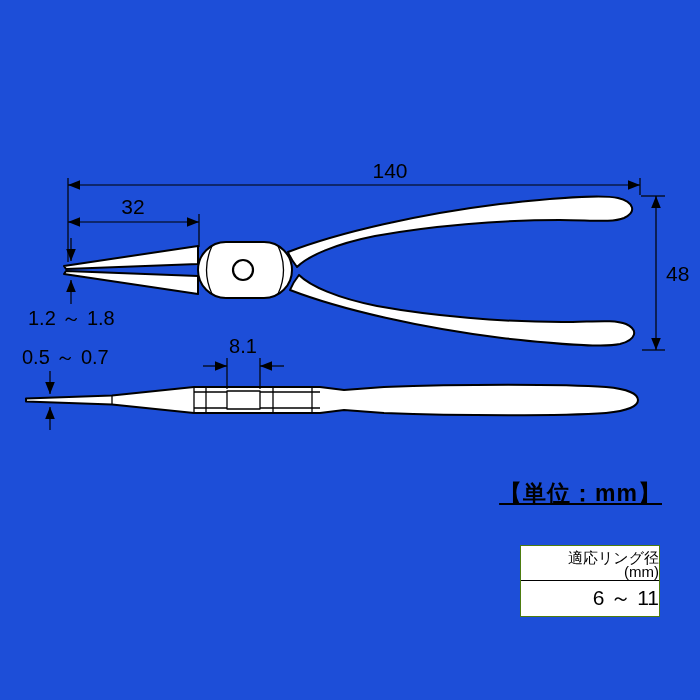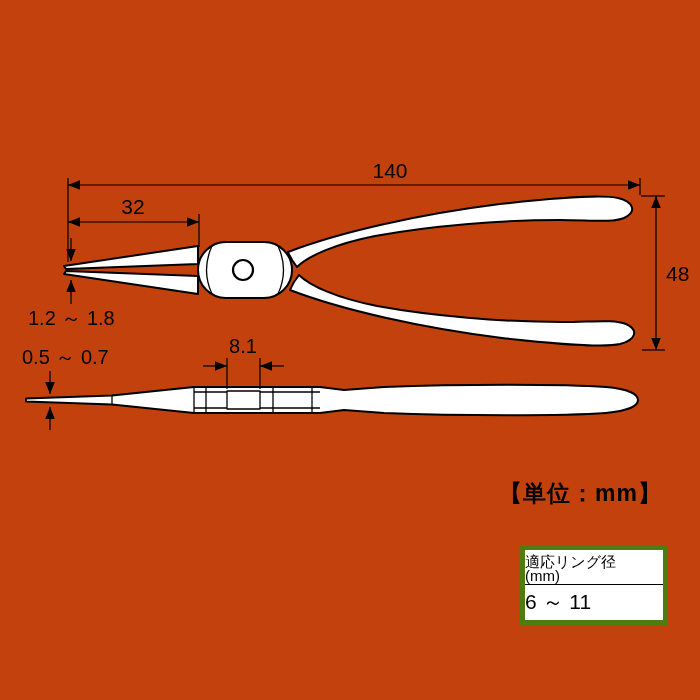--- a/index.html
+++ b/index.html
@@ -5,46 +5,47 @@
   html, body {
     margin: 0;
     padding: 0;
     background: #ffffff;
     font-family: "Liberation Sans", "DejaVu Sans", sans-serif;
   }
   .canvas {
     position: relative;
     width: 700px;
     height: 700px;
-    background: #c2410c;
+    background: #1d4ed8;
     overflow: hidden;
   }
   svg text {
     font-family: "Liberation Sans", "DejaVu Sans", sans-serif;
     fill: #000000;
   }
   .dim-label { font-size: 21px; }
   .dim-label-small { font-size: 20px; }
   .unit-label {
     position: absolute;
     top: 478px;
     right: 38px;
     font-size: 23px;
     font-weight: bold;
     color: #000;
     letter-spacing: 1px;
+    text-decoration: underline;
   }
   .spec-table {
     position: absolute;
     top: 545px;
     left: 520px;
     width: 138px;
-    border: 5px solid #4d7c0f;
+    border: 1px solid #4d7c0f;
     background: #fff;
-    text-align: left;
+    text-align: right;
     color: #000;
   }
   .spec-table .hdr {
     border-bottom: 1px solid #000;
     padding: 3px 0 2px 0;
   }
   .spec-table .hdr .hdr-main { font-size: 15px; line-height: 17px; }
   .spec-table .hdr .hdr-sub  { font-size: 15px; line-height: 12px; }
   .spec-table .val {
     font-size: 21px;

